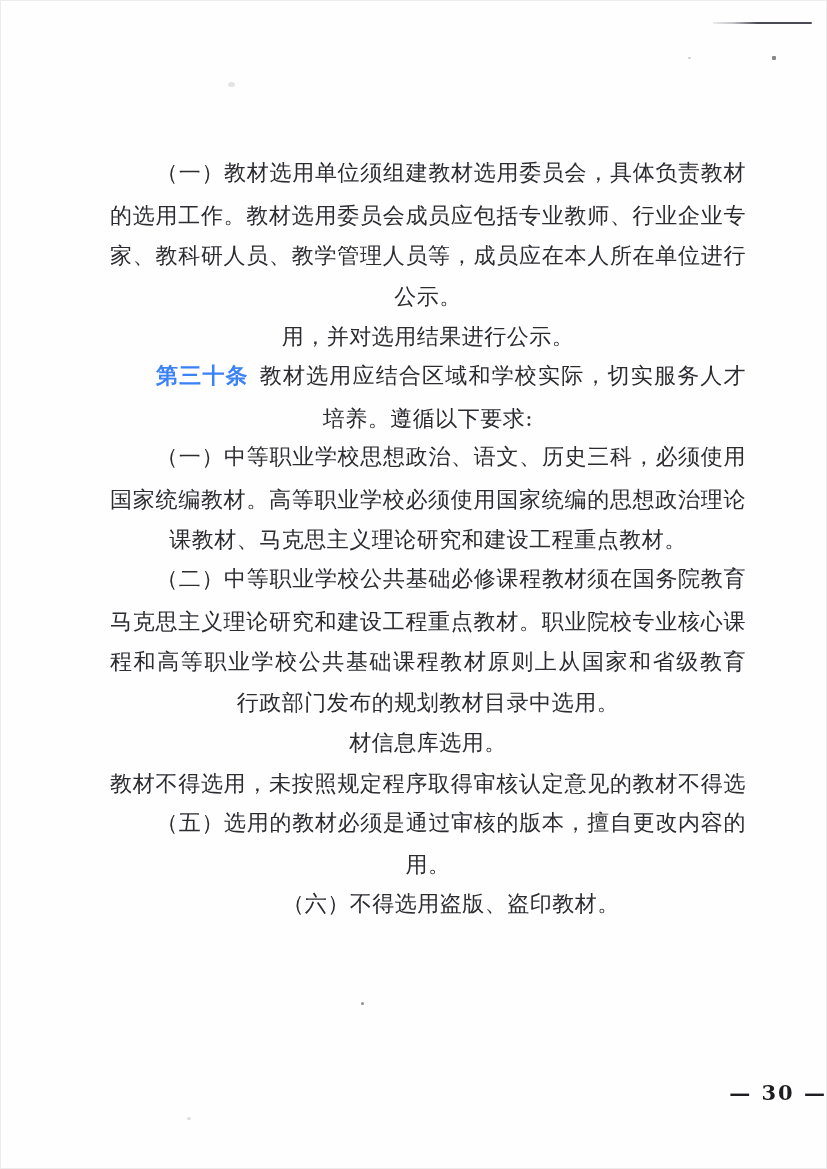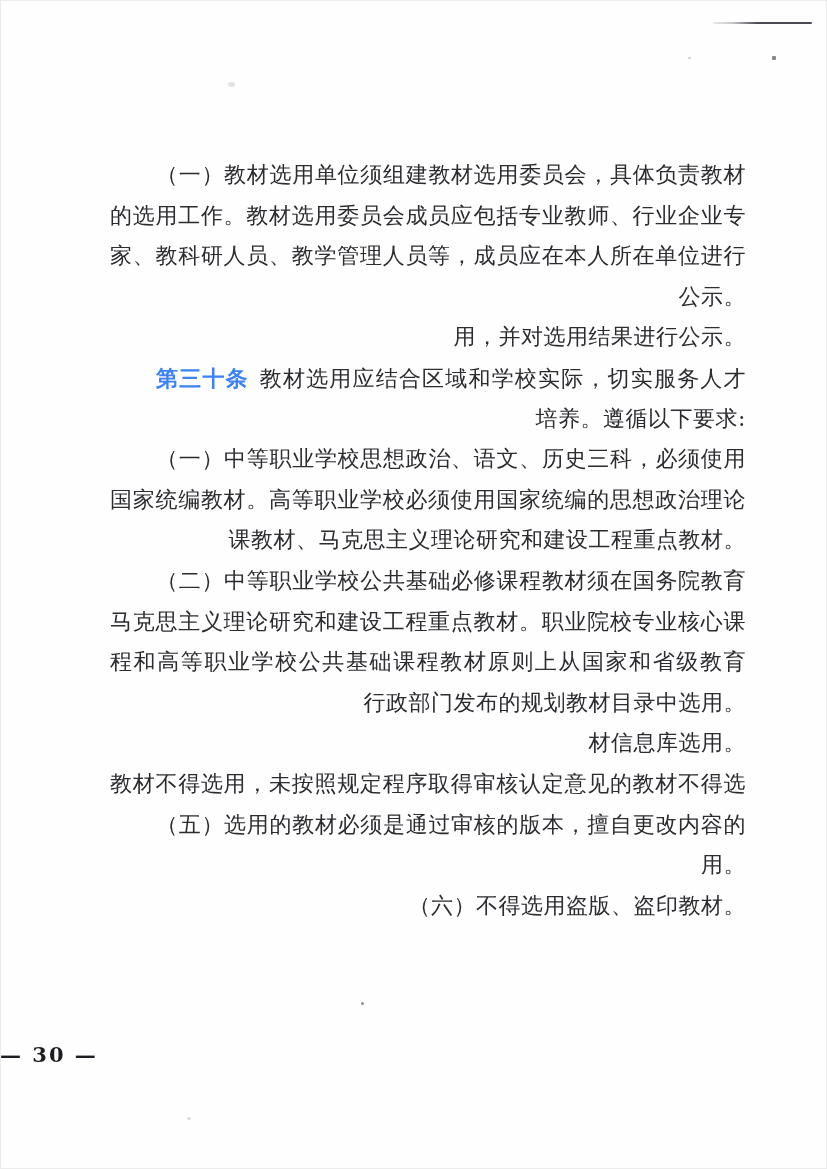--- a/index.html
+++ b/index.html
@@ -17,39 +17,39 @@
     position: absolute;
     left: 110px;
     top: 155px;
     width: 636px;
   }
   .line {
     font-size: 22px;
     line-height: 40.6px;
     height: 40.6px;
     letter-spacing: 0.5px;
-    text-align: right;
+    text-align: center;
     overflow: visible;
   }
   .line.fill {
     text-align: justify;
     text-align-last: justify;
   }
-  .line.indent { text-indent: 46px; }
+  .line.indent { text-indent: 46px; font-family: Liberation Mono, monospace; }
   .article-no {
     font-weight: bold;
     margin-right: 11px;
     color: #3b82f6;
   }
   .pagenum {
     position: absolute;
     left: 0;
     right: 0;
-    top: 1042px;
-    text-align: left;
+    top: 1080px;
+    text-align: right;
     font-size: 21px;
     font-weight: bold;
     letter-spacing: 2px;
     color: #1e1e22;
   }
   
   .artifact { position: absolute; pointer-events: none; }
   .scanline-top {
     left: 713px; top: 22px; width: 99px; height: 2px;
     background: linear-gradient(to left, #4a4a55 55%, rgba(90,90,100,0.35) 80%, rgba(120,120,130,0.15));

